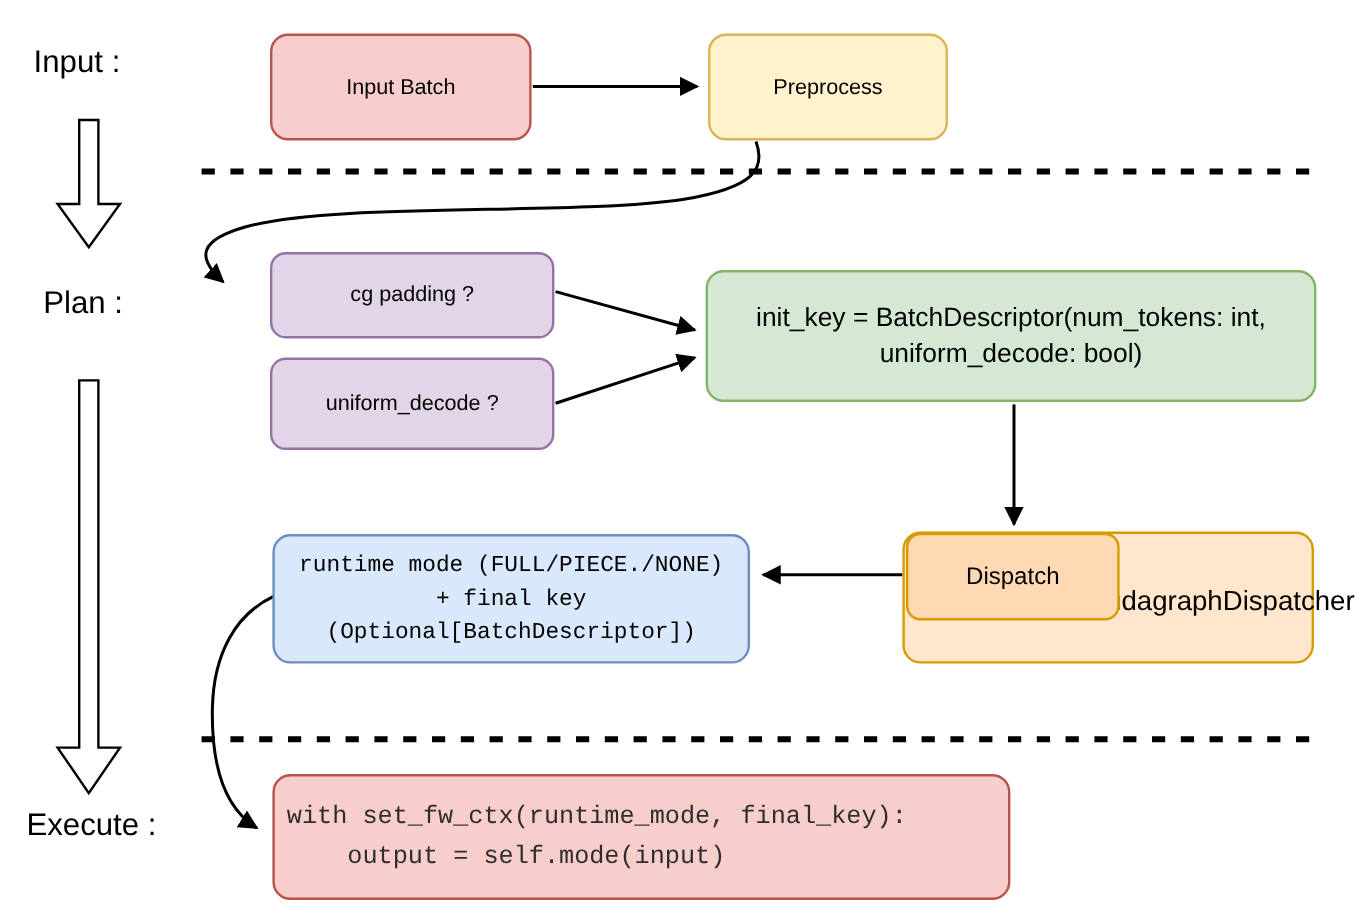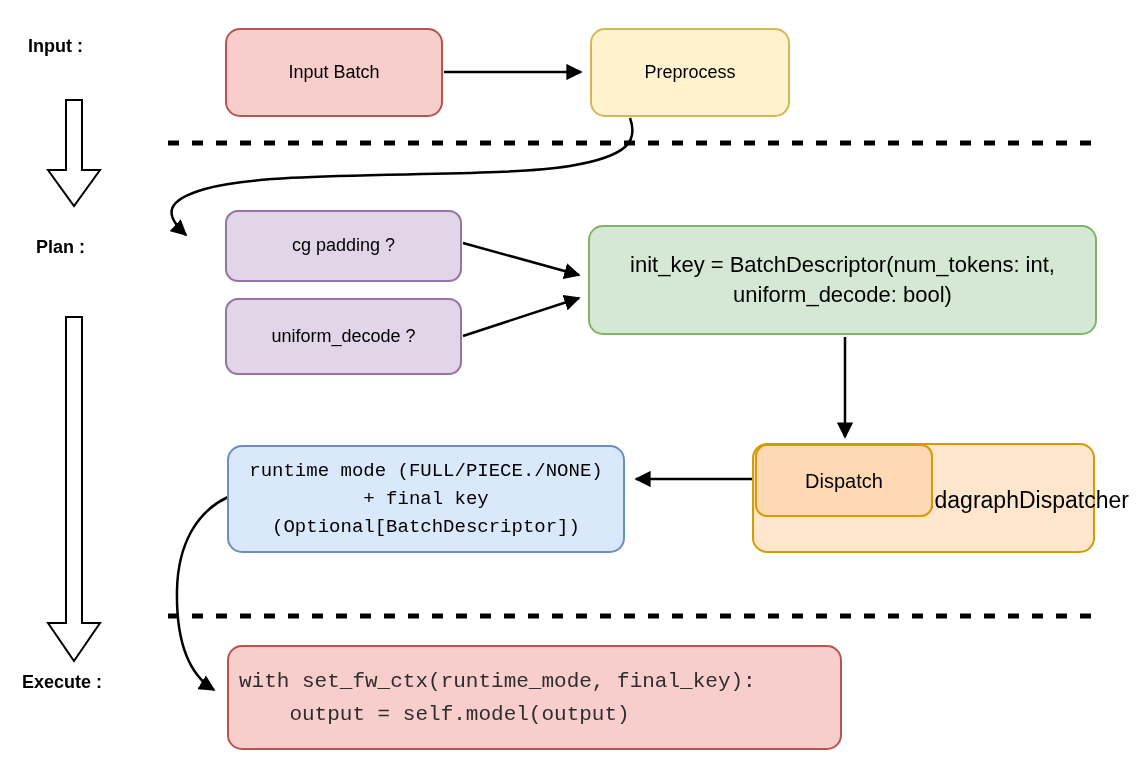--- a/index.html
+++ b/index.html
@@ -13,21 +13,21 @@
     display:flex;flex-direction:column;align-items:center;justify-content:center;
     text-align:center;z-index:2;line-height:1.3;
   }
   .red    {background:#f8cecc;border-color:#b85450;}
   .yellow {background:#fff2cc;border-color:#d6b656;}
   .purple {background:#e1d5e7;border-color:#9673a6;}
   .green  {background:#d5e8d4;border-color:#82b366;}
   .peach  {background:#ffe6cc;border-color:#d79b00;}
   .salmon {background:#ffd9b3;border-color:#d79b00;}
   .blue   {background:#dae8fc;border-color:#6c8ebf;font-family:Liberation Mono, monospace;}
-  .section-label{position:absolute;font-weight:bold;font-size:18px;z-index:2;white-space:nowrap;}
+  .section-label{position:absolute;font-weight:normal;font-size:26px;z-index:2;white-space:nowrap;}
   .fs22{font-size:18px;}
   .fs20{font-size:20px;}
   .fs19{font-size:19px;line-height:28px;}
   .green .line{font-size:22px;line-height:30px;}
   .cud-text{position:absolute;left:188px;top:0;width:150px;height:110px;display:flex;
     flex-direction:row;align-items:center;justify-content:center;font-size:23px;line-height:33px;z-index:3;}
   .code{
     font-family:"Liberation Mono","DejaVu Sans Mono",monospace;
     font-size:21px;line-height:33px;color:#2d2d2d;
     align-items:flex-start;padding-left:10px;text-align:left;
@@ -94,16 +94,16 @@
     <div class="line">Dispatch</div>
   </div>
 
   <div class="node blue fs19" style="left:227px;top:445px;width:398px;height:108px;">
     <div class="line">runtime mode (FULL/PIECE./NONE)</div>
     <div class="line">+ final key (Optional[BatchDescriptor])</div>
   </div>
 
   <div class="node red code" style="left:227px;top:645px;width:615px;height:105px;">
     <div class="line">with set_fw_ctx(runtime_mode, final_key):</div>
-    <div class="line">    output = self.model(output)</div>
+    <div class="line">    output = self.mode(input)</div>
   </div>
 
 </div>
 
 </body></html>

